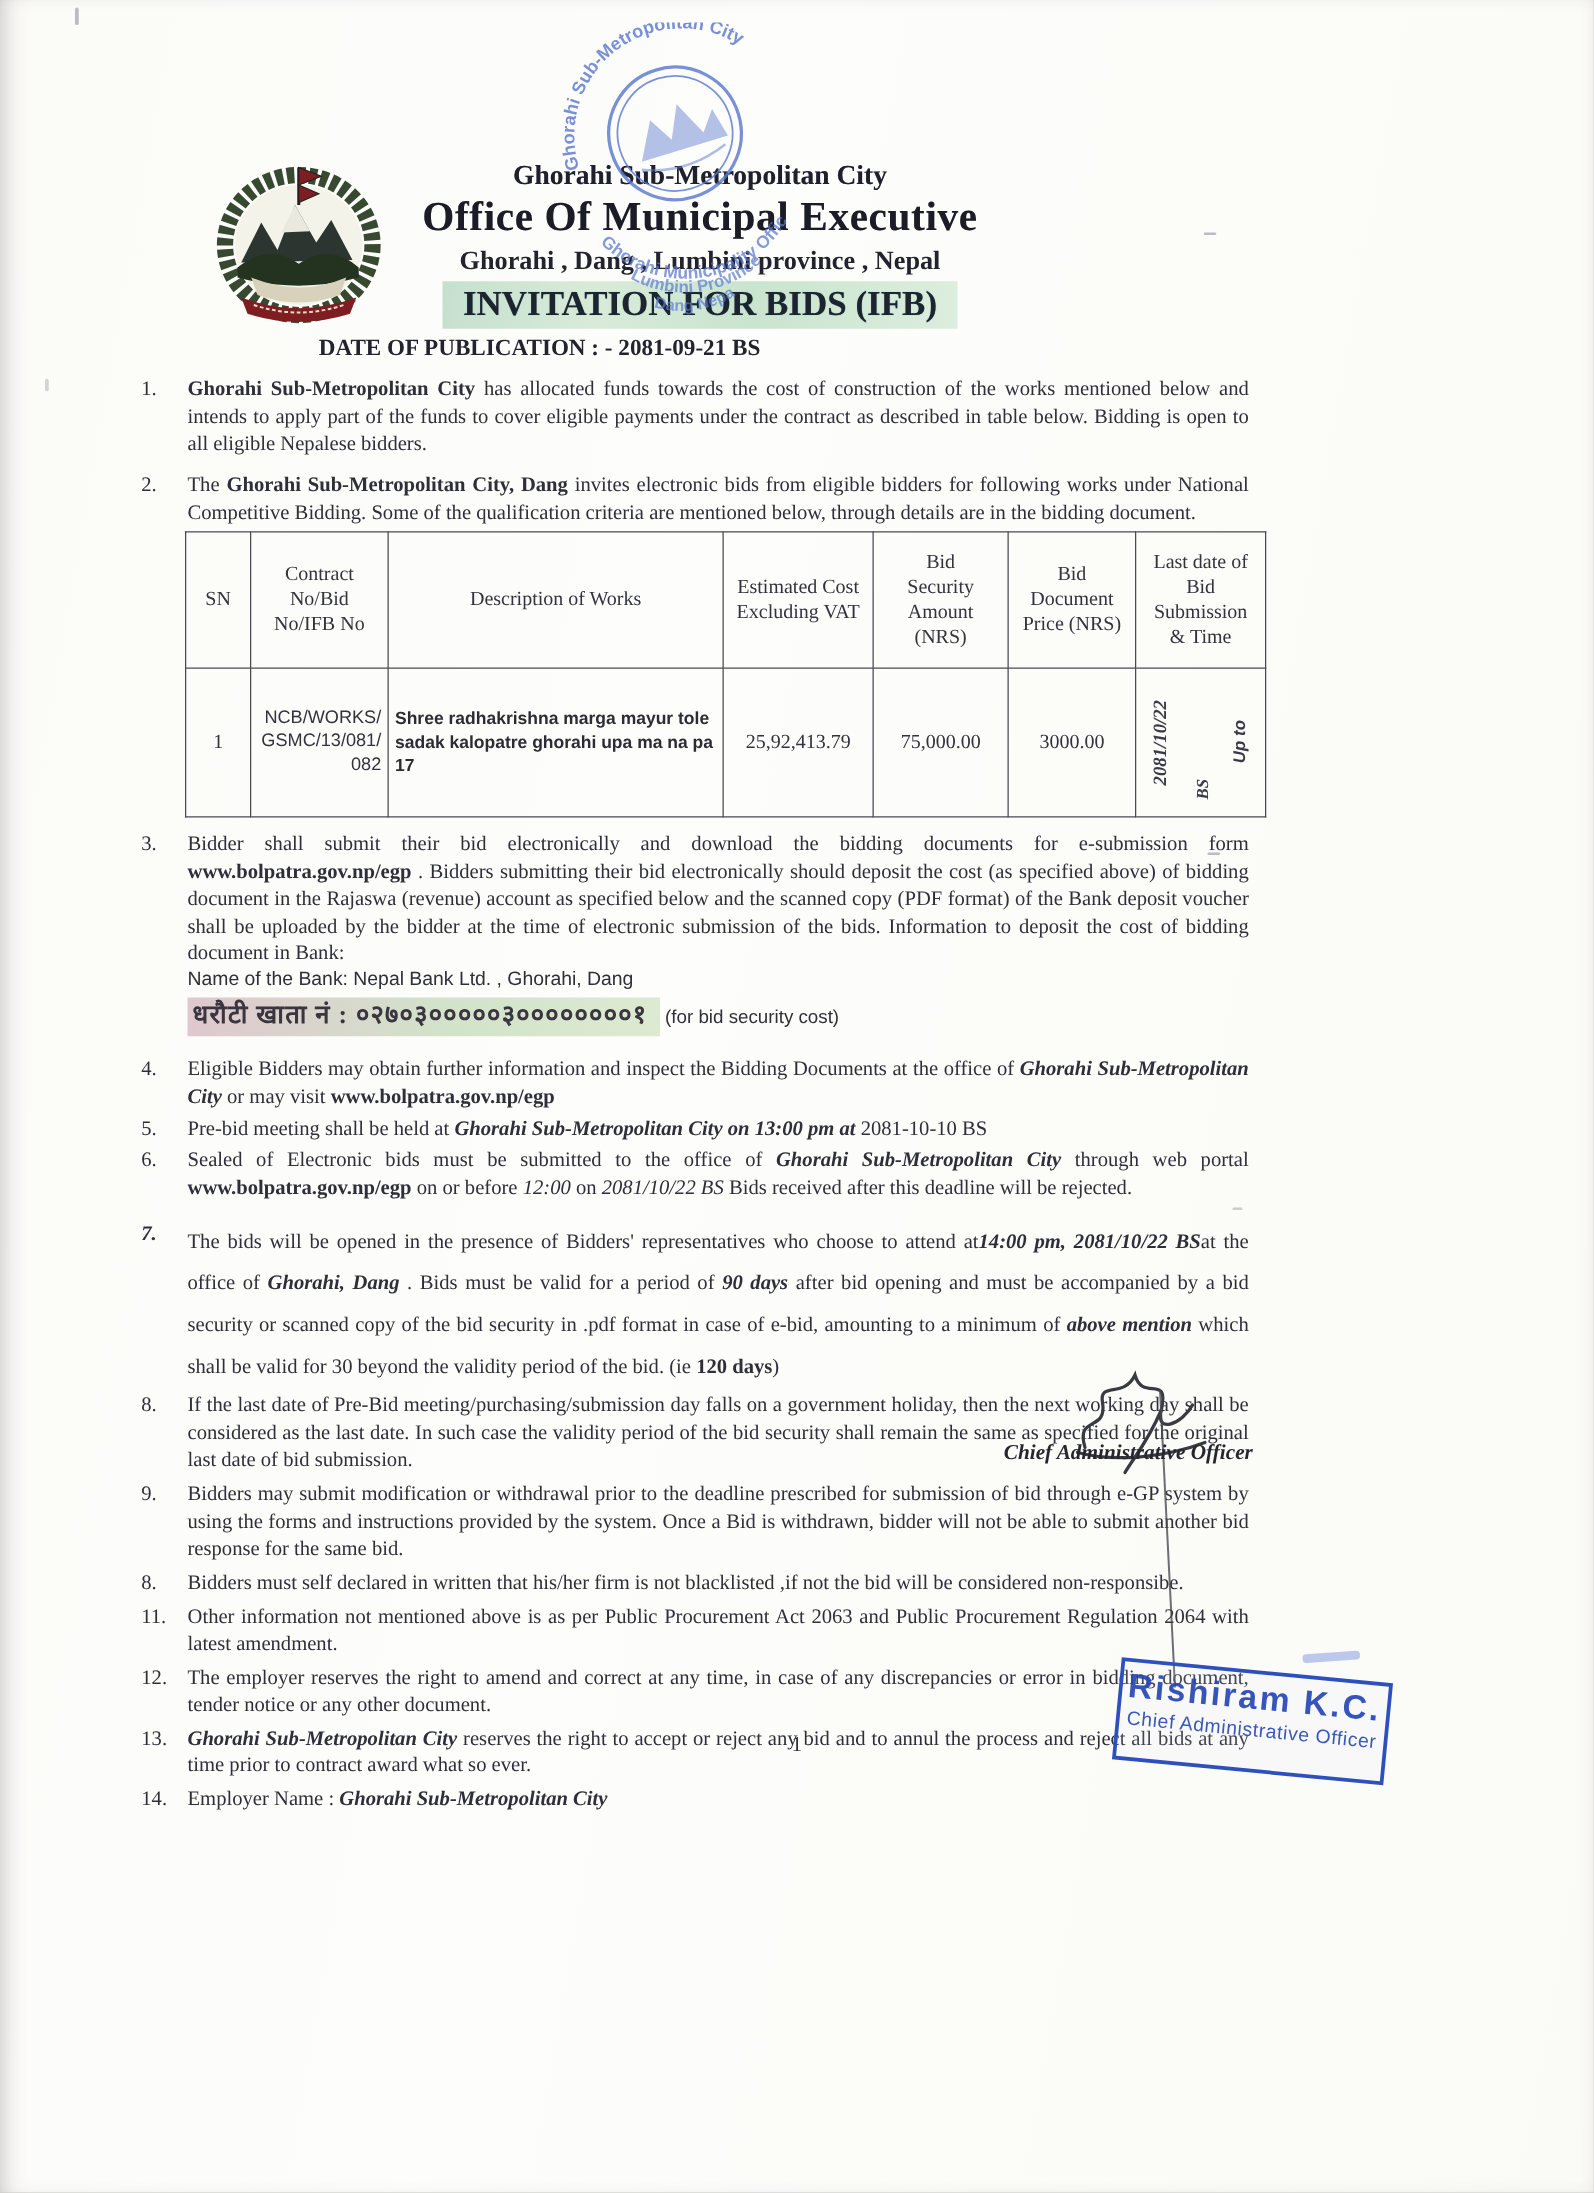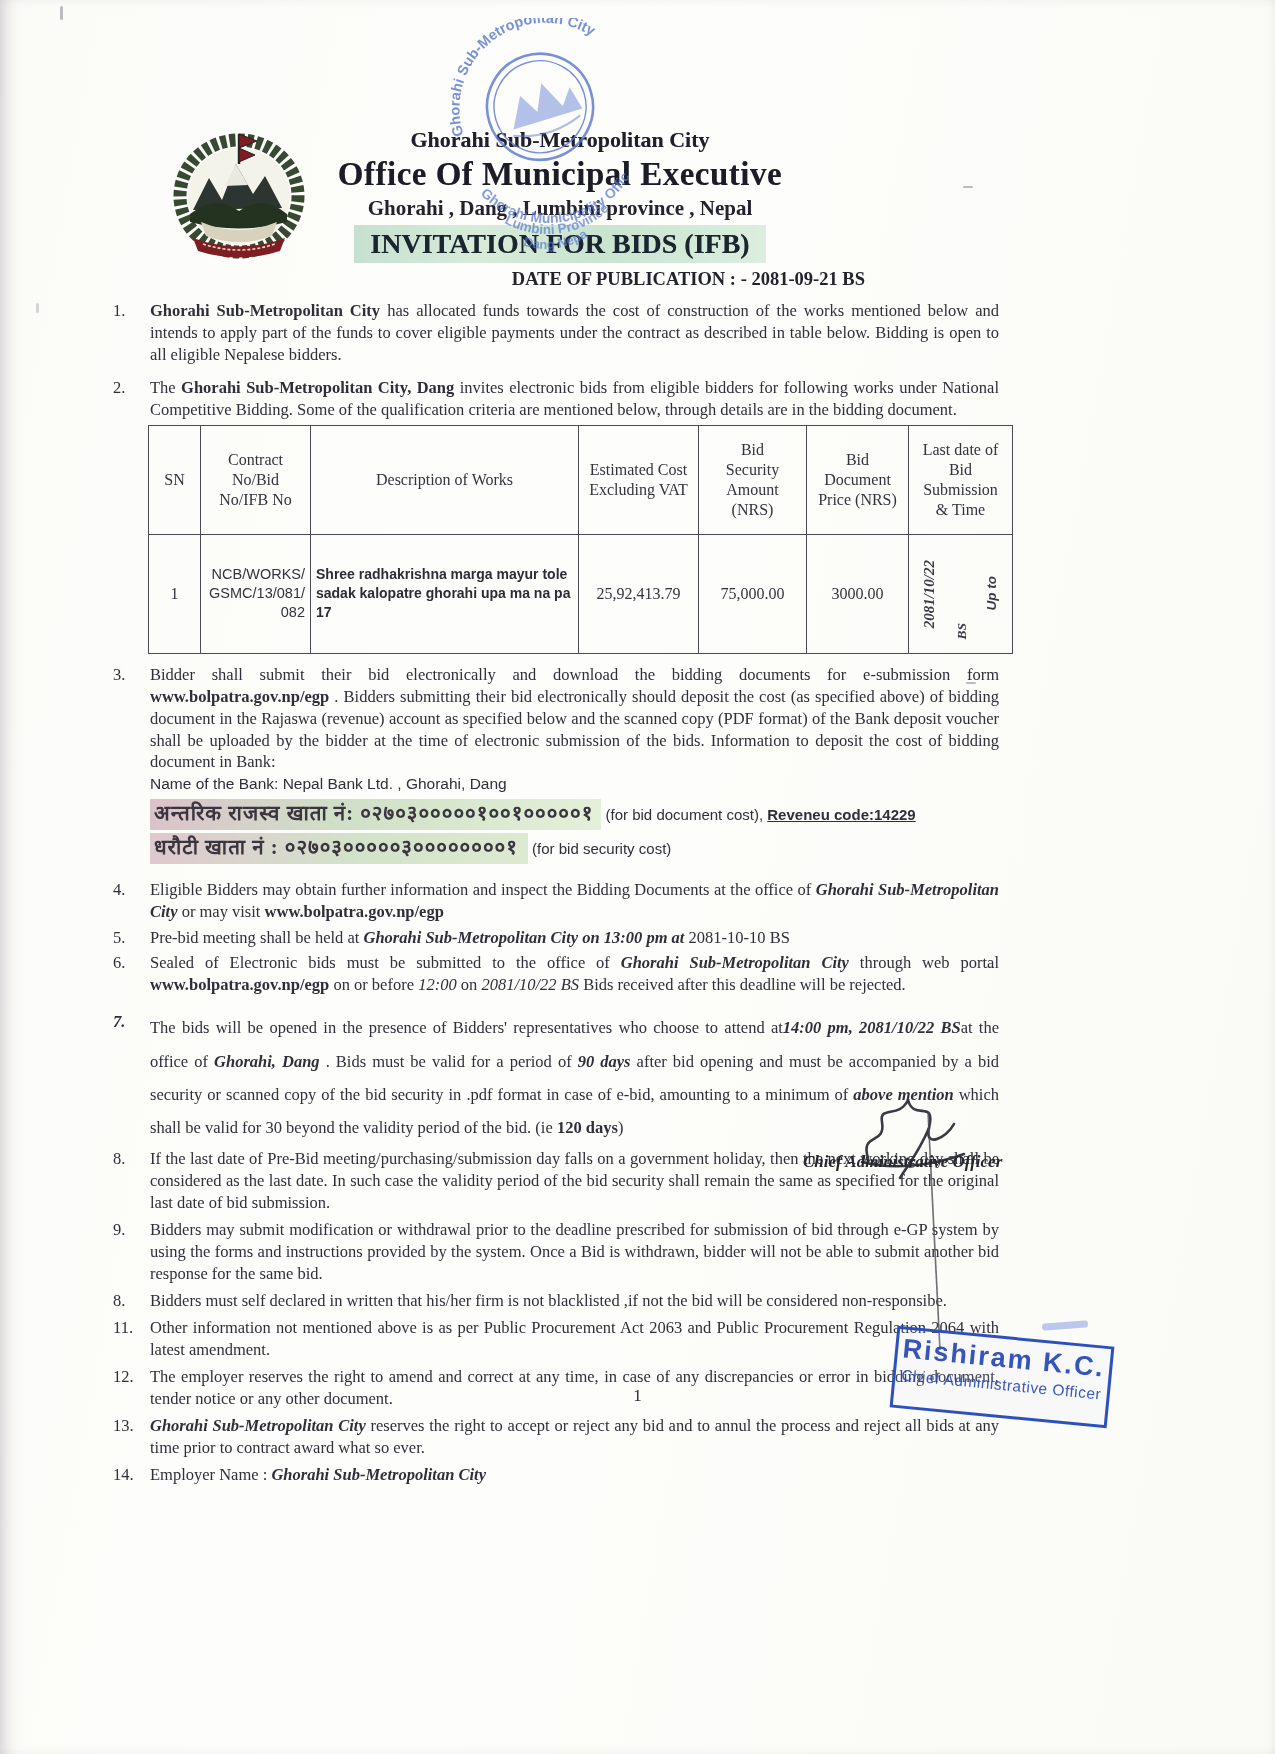--- a/index.html
+++ b/index.html
@@ -15,21 +15,21 @@
   .headings{position:absolute;left:255px;top:128px;width:610px;text-align:center;line-height:1.12;}
   .h1{font-size:22px;font-weight:bold;color:#20202c;text-shadow:0 0 .5px rgba(40,40,80,.4);}
   .h2{font-size:33px;font-weight:bold;color:#1c1c26;margin-top:3px;letter-spacing:.5px;text-shadow:0 0 .5px rgba(40,40,80,.4);}
   .h3{font-size:21px;font-weight:bold;color:#23232e;margin-top:4px;}
   .banner{
     display:inline-block;margin-top:5px;padding:3px 16px 4px;font-size:28px;font-weight:bold;color:#1b2530;
     background:linear-gradient(93deg,#c6e0cf 0%,#d8ebd9 30%,#c9e4cf 60%,#dceede 100%);
     text-shadow:0 0 .6px rgba(20,40,60,.5);
   }
   .seal{position:absolute;left:433px;top:18px;width:224px;height:248px;opacity:.82;pointer-events:none;}
-  .pub{position:absolute;left:255px;top:269px;width:610px;text-align:right;font-size:18.5px;font-weight:bold;color:#23232e;}
+  .pub{position:absolute;left:255px;top:269px;width:610px;text-align:left;font-size:18.5px;font-weight:bold;color:#23232e;}
   
   .content{position:absolute;left:113px;top:300px;width:886px;font-size:16.5px;line-height:1.33;text-align:justify;}
   .li{display:flex;margin-bottom:11px;}
   .num{flex:none;width:37px;}
   .body{flex:1;}
   .mb2{margin-bottom:3px;}
   .mb14{margin-bottom:15px;}
   .spaced .body{line-height:2.02;}
   .subline{margin-top:1px;}
   .hl1{display:inline-block;margin-top:4px;padding:1px 8px 3px 4px;
@@ -193,23 +193,20 @@
       </tbody>
         </table>
     </div>
 
     <div class="li mb14">
       <span class="num">3.</span>
       <span class="body">
         <span><span>Bidder shall submit their bid electronically and download the bidding documents for e-submission form </span><span style="font-weight: bold;">www.bolpatra.gov.np/egp</span><span> . Bidders submitting their bid electronically should deposit the cost (as specified above) of bidding document in the  Rajaswa (revenue) account as specified below and the scanned copy (PDF format) of the Bank deposit voucher shall be uploaded by the bidder at the time of electronic submission of the bids. Information to deposit the cost of bidding document in Bank:</span></span>
         <div class="subline" style="font-size:15.5px;"><span style="font-family: &quot;Liberation Sans&quot;, sans-serif;">Name of the Bank: Nepal Bank Ltd. , Ghorahi, Dang</span></div>
         <div>
-          <span class="hl1 nep"><span>अन्तरिक राजस्व खाता  नं:  ०२७०३०००००१००१०००००१</span></span><span><span style="font-family: &quot;Liberation Sans&quot;, sans-serif; font-size: 15px;"> (for bid document  cost), </span><span style="font-weight: bold; text-decoration: underline; font-family: &quot;Liberation Sans&quot;, sans-serif; font-size: 15px;">Reveneu code:14229</span></span>
-        </div>
-        <div>
           <span class="hl2 nep"><span>धरौटी खाता नं : ०२७०३०००००३००००००००१</span></span><span><span style="font-family: &quot;Liberation Sans&quot;, sans-serif; font-size: 15px;">  (for bid security cost)</span></span>
         </div>
       </span>
     </div>
 
     <div class="li" style="margin-bottom:4px;">
       <span class="num">4.</span>
       <span class="body"><span>Eligible Bidders may obtain further information and inspect the Bidding Documents at the office of </span><span style="font-weight: bold; font-style: italic;">Ghorahi Sub-Metropolitan City</span><span>  or may visit </span><span style="font-weight: bold;">www.bolpatra.gov.np/egp</span></span>
     </div>
     <div class="li" style="margin-bottom:3px;">

